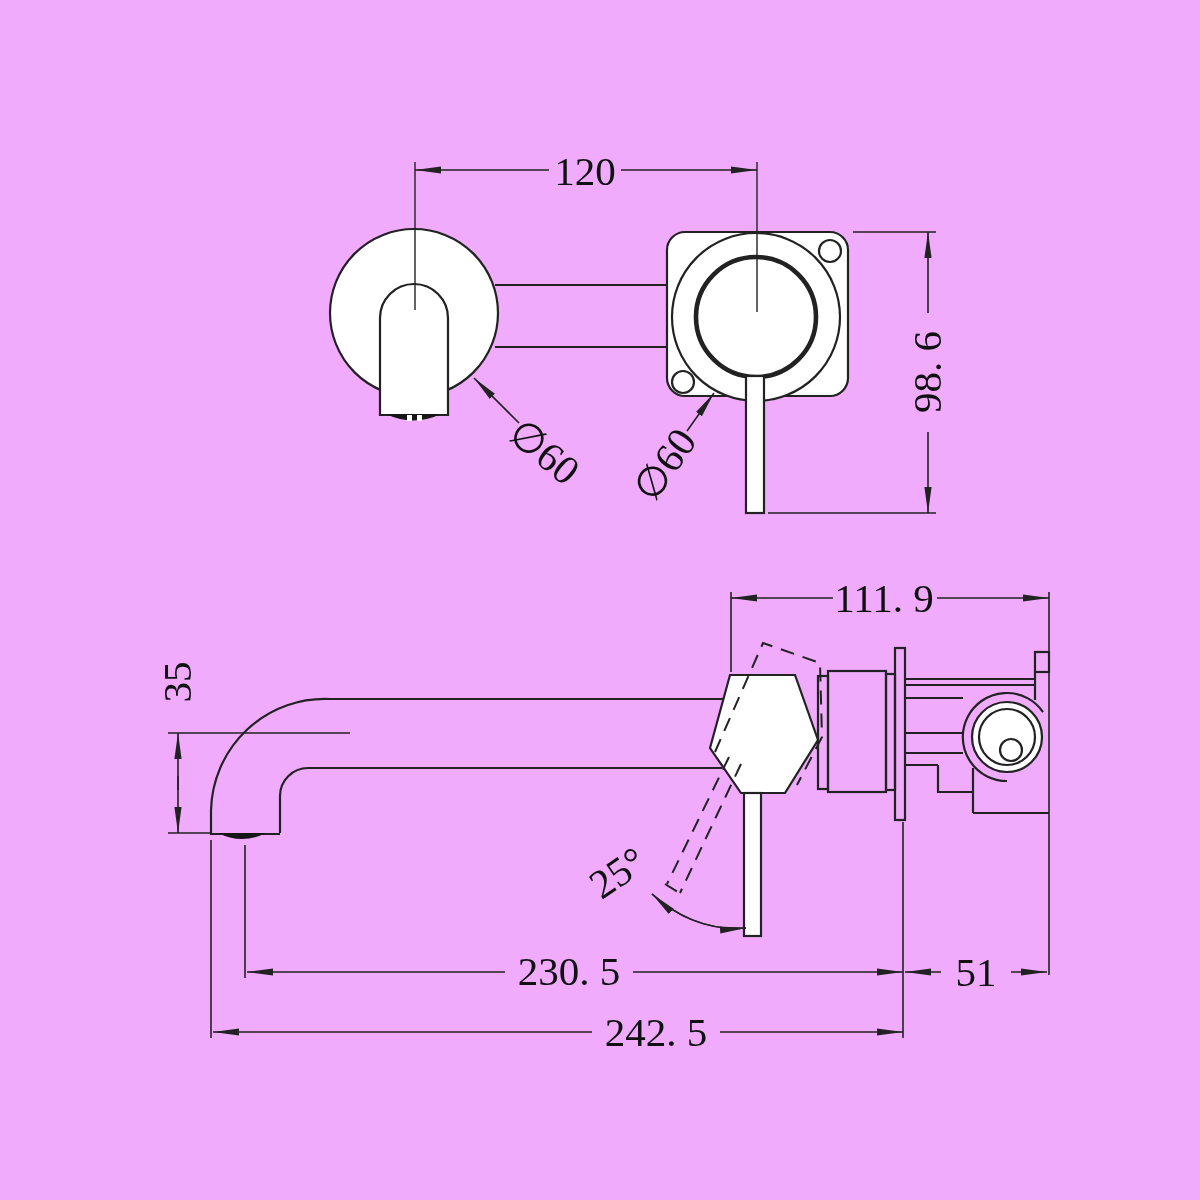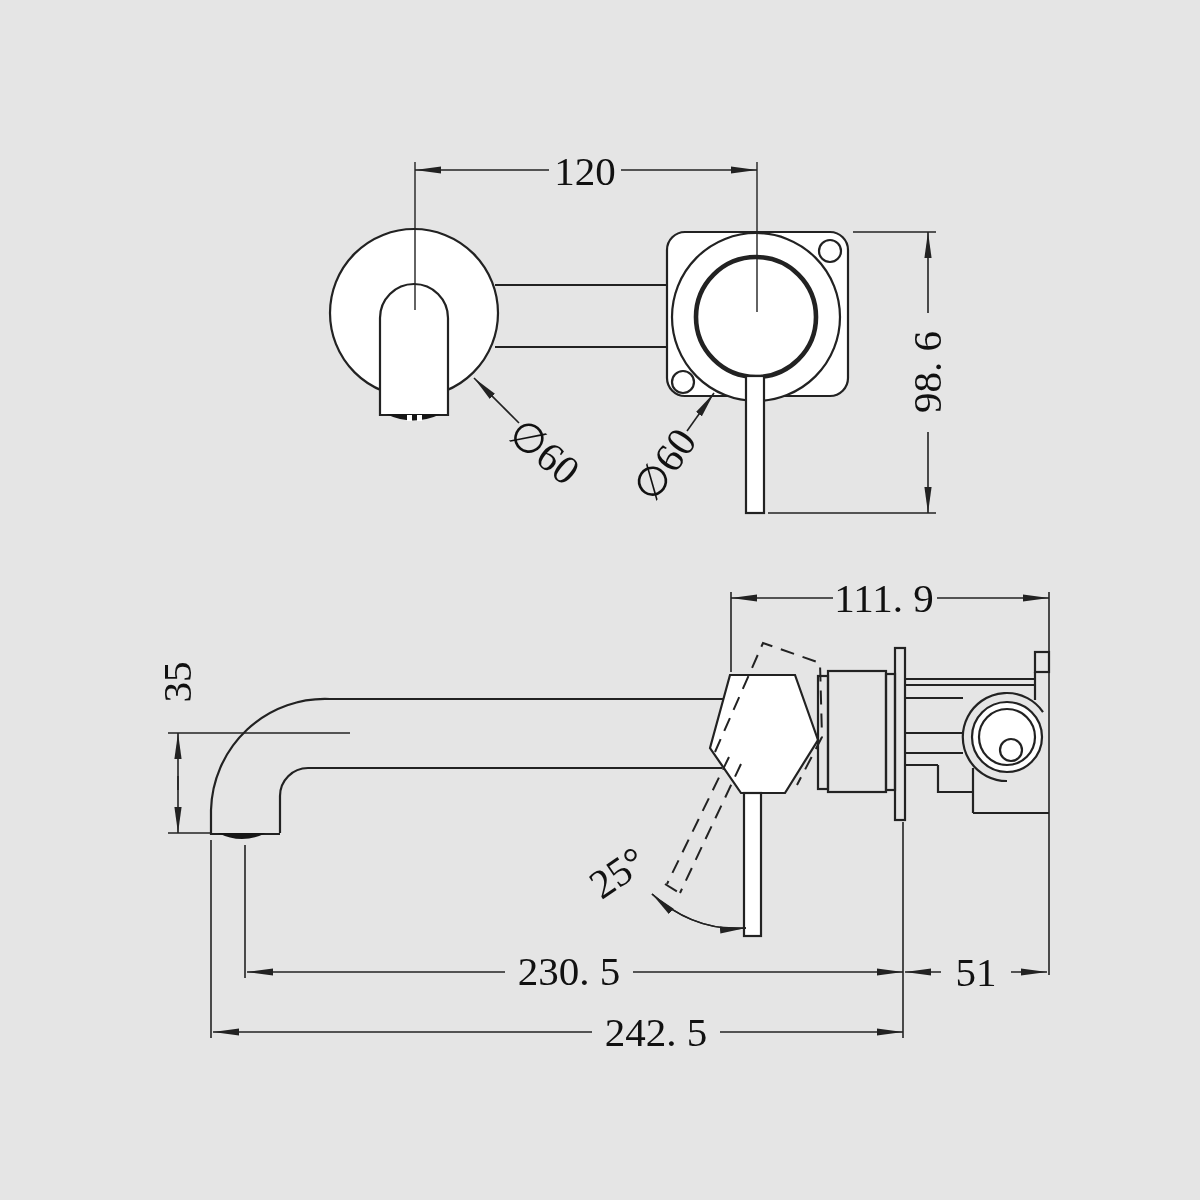--- a/index.html
+++ b/index.html
@@ -1,16 +1,16 @@
 <!DOCTYPE html>
 <html><head>
 <meta charset="utf-8">
 <style>
   html,body{margin:0;padding:0;background:#ffffff;}
-  .stage{width:1200px;height:1200px;background:#e5e5e5;position:relative;font-family:"Liberation Serif", serif;}
+  .stage{width:1200px;height:1200px;background:#f0abfc;position:relative;font-family:"Liberation Serif", serif;}
   svg text{fill:#111;font-family:"Liberation Serif", serif;}
   .dim-t{font-size:41px;}
   .ln{stroke:#222;fill:none;}
   .outline{stroke-width:2.2;}
   .thick{stroke-width:4.6;}
   .dim{stroke-width:1.6;}
   .thin{stroke-width:1.4;}
   .dash{stroke-width:2;stroke-dasharray:14 9;}
   .wfill{fill:#ffffff;}
 </style>

